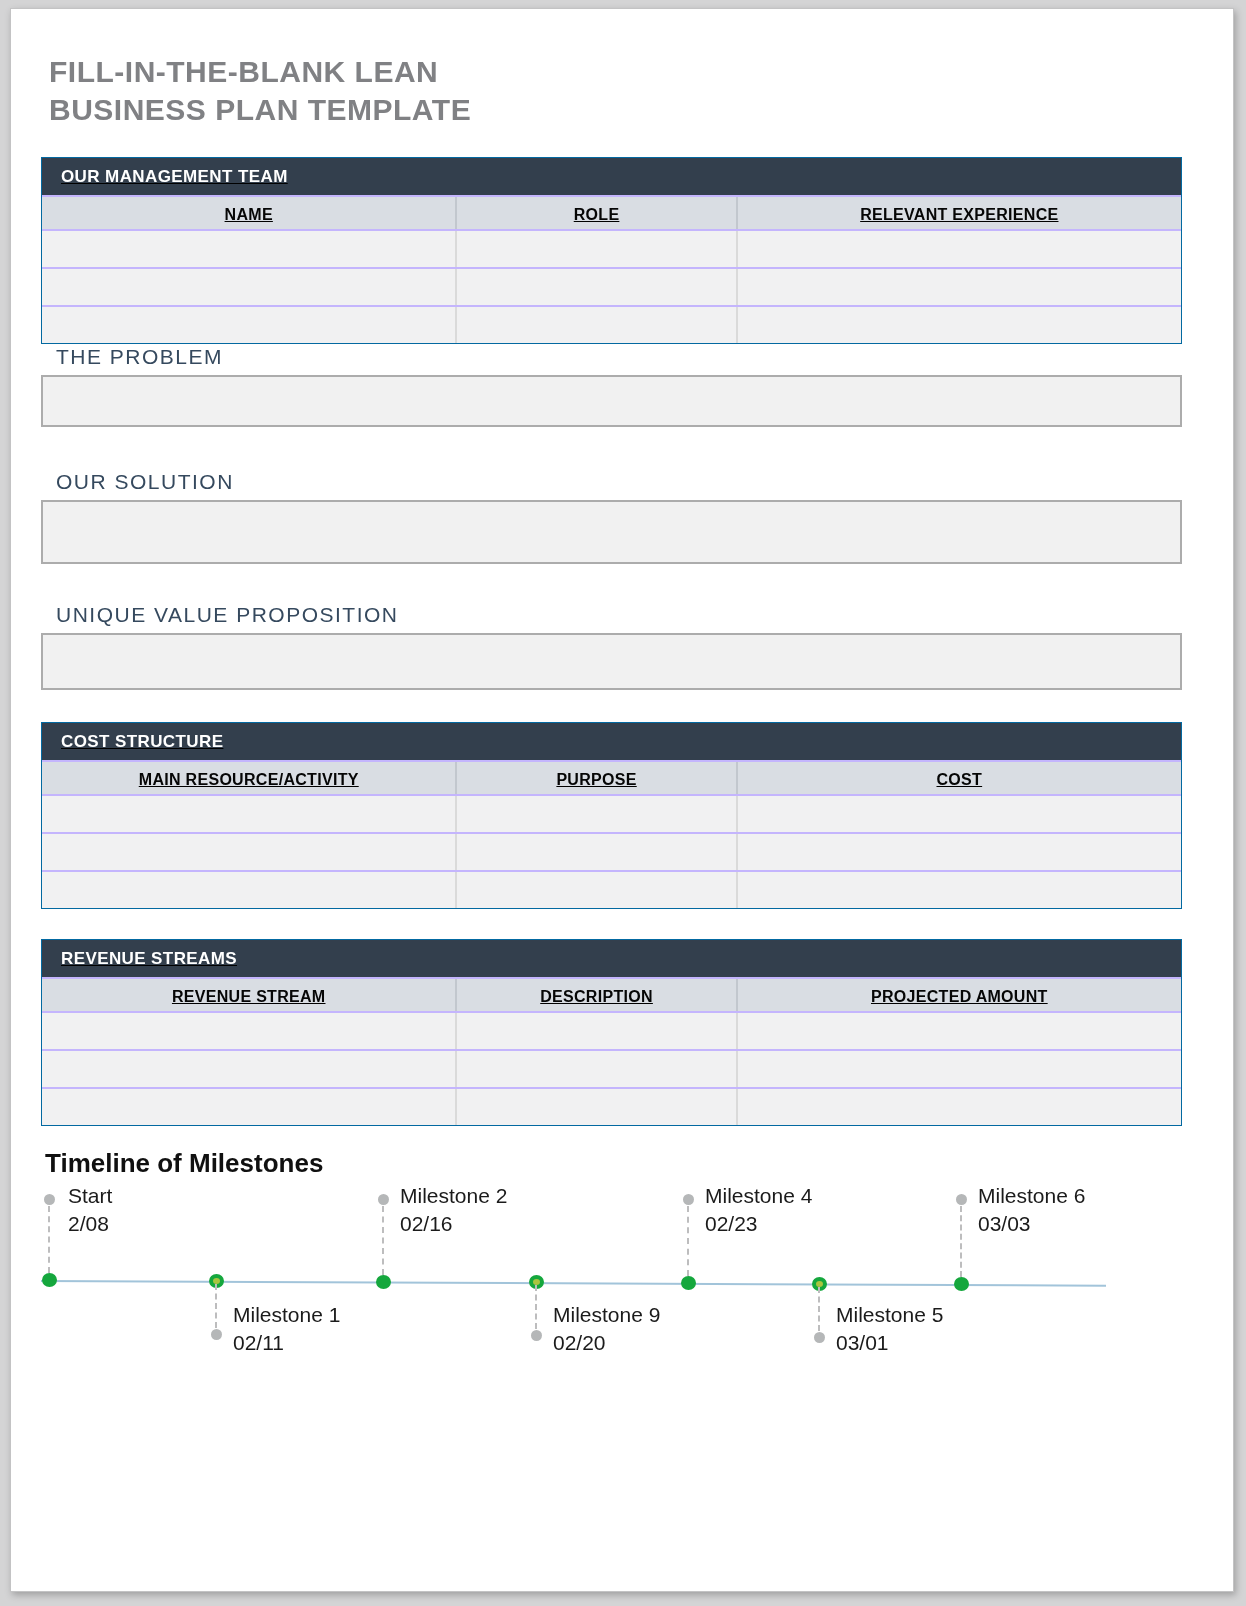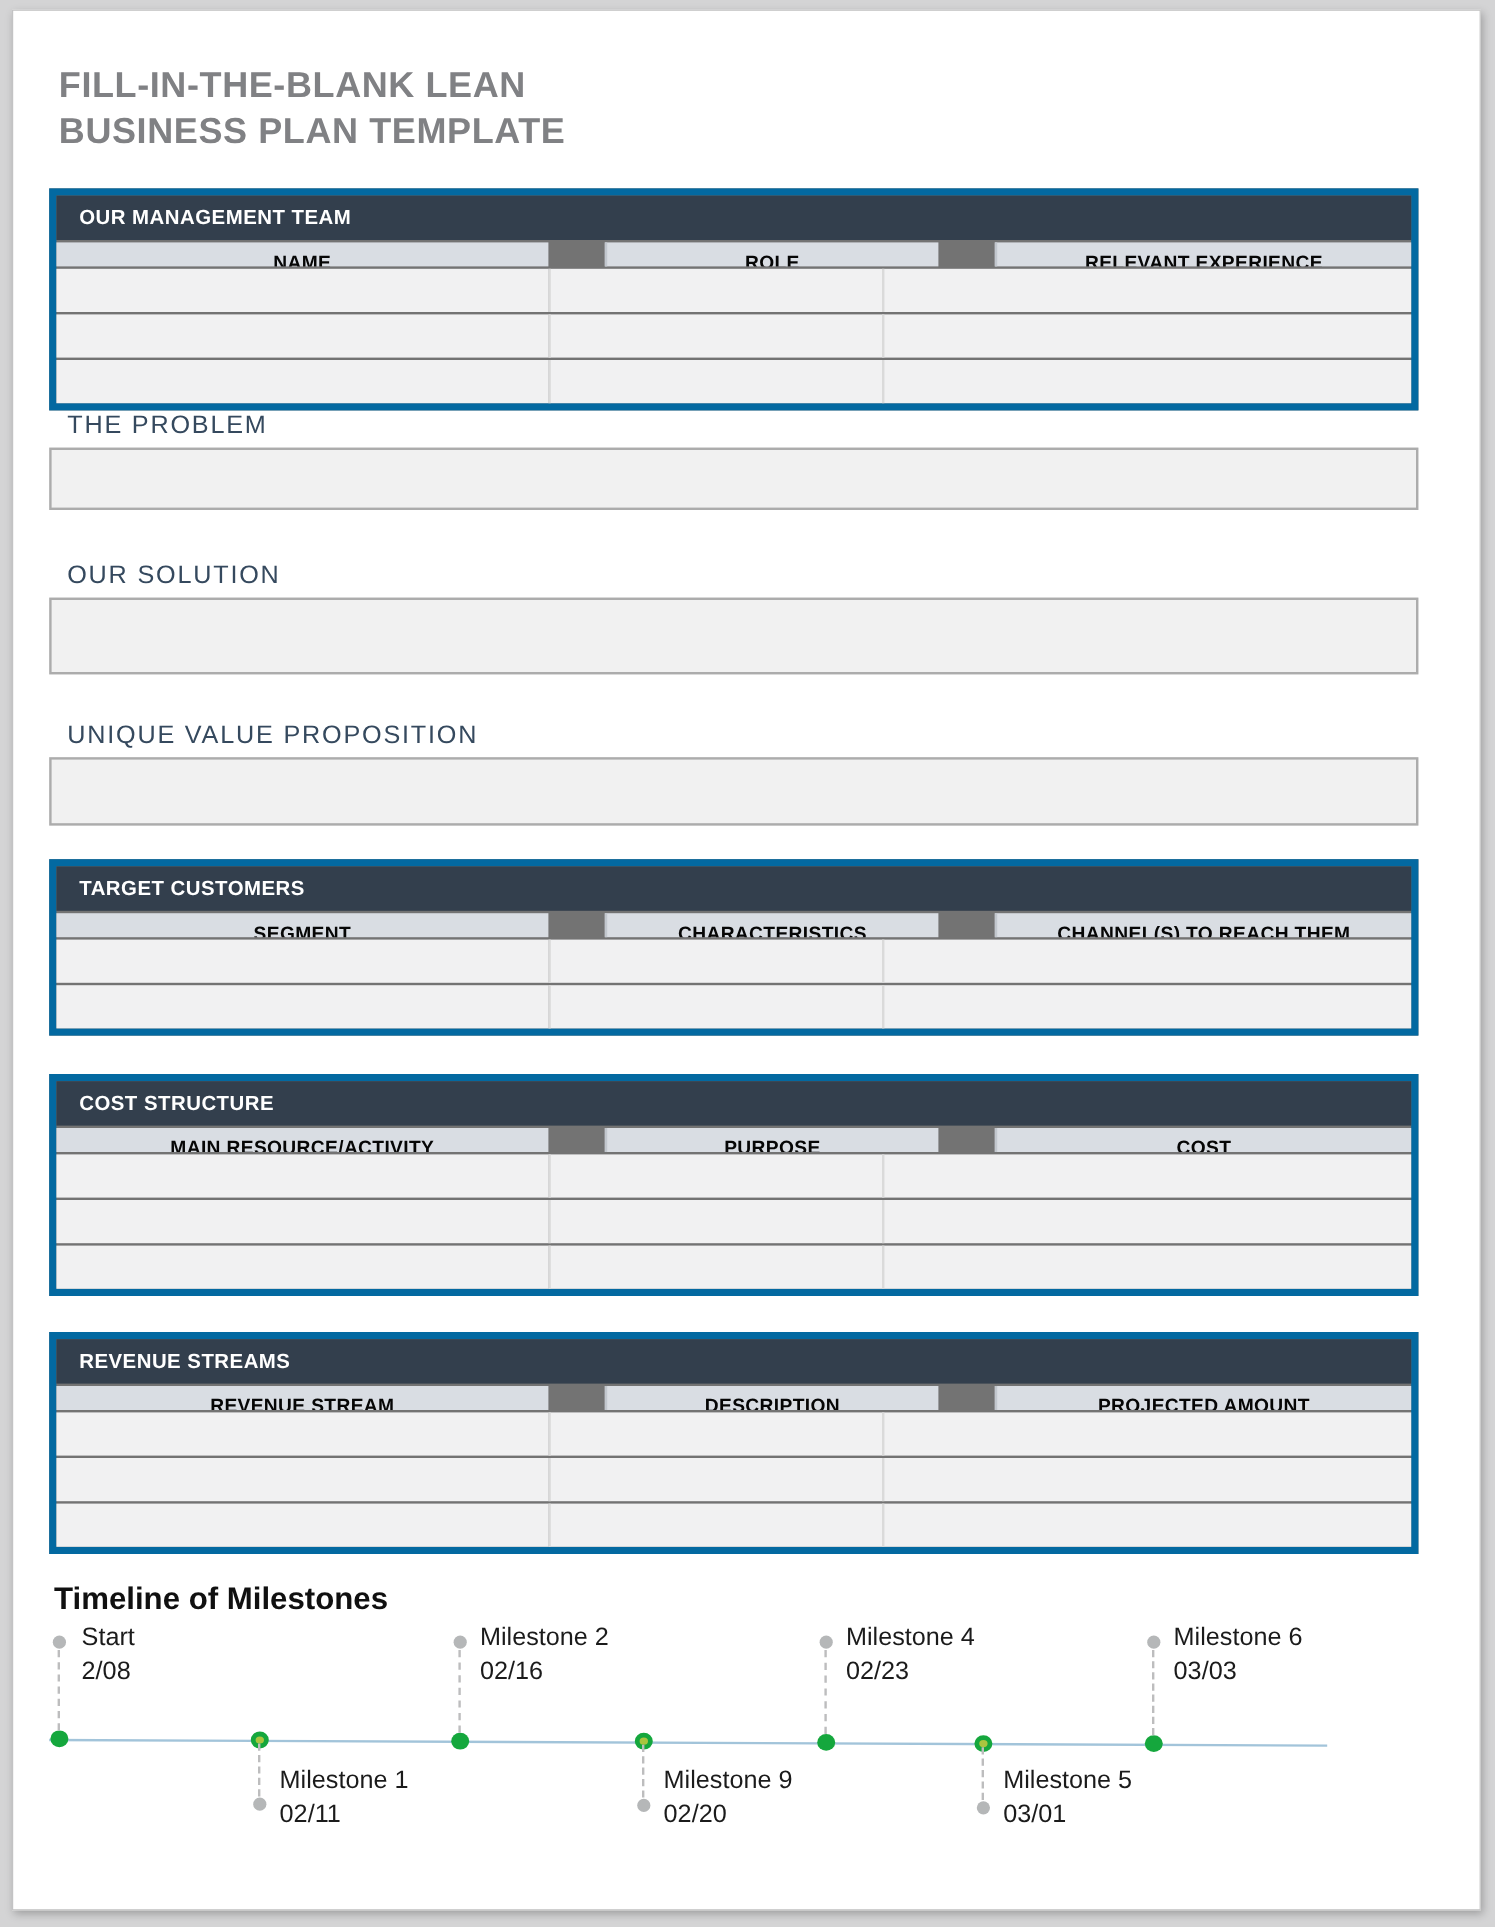--- a/index.html
+++ b/index.html
@@ -18,27 +18,27 @@
     box-sizing:border-box;
     padding:0 51px 0 30px;
     overflow:hidden;
   }
   .doc-title{
     margin:44px 0 0 8px;
     font-size:30px;line-height:38px;font-weight:bold;
     letter-spacing:0.5px;color:#808184;
   }
   
-  .tbl{border:6px solid #0369a1;background:#737373;}
+  .tbl{border:1px solid #0369a1;background:#c4b5fd;text-decoration:underline;}
   .tbl-bar{
     height:37px;line-height:37px;background:#333f4d;color:#ffffff;
     font-size:17px;font-weight:bold;letter-spacing:0.4px;padding-left:19px;
   }
   .tbl-cols,.tbl-row{display:flex;margin-top:2px;}
-  .tbl-cols{height:20px;gap:47px;}
+  .tbl-cols{height:32px;}
   .tbl-row{height:36px;}
   .tbl-col{
     background:#d9dde3;color:#060606;font-size:16px;font-weight:bold;
     letter-spacing:0.3px;text-align:center;line-height:36px;
     box-sizing:border-box;overflow:hidden;white-space:nowrap;
   }
   .tbl-col:not(:first-child){border-left:2px solid #c2c7ce;}
   .tbl-cell{background:#f1f1f2;box-sizing:border-box;}
   .tbl-cell:not(:first-child){border-left:2px solid #dadada;}
   .w0{flex:0 0 36.3%;}
@@ -120,38 +120,20 @@
   <div class="free-sec" id="sec-solution">
     <h2 class="free-heading">OUR SOLUTION</h2>
     <div class="blank-box"></div>
   </div>
 
   <div class="free-sec" id="sec-uvp">
     <h2 class="free-heading">UNIQUE VALUE PROPOSITION</h2>
     <div class="blank-box"></div>
   </div>
 
-  <section class="tbl" id="tbl-target">
-      <div class="tbl-bar" style="background: rgb(51, 63, 77);">TARGET CUSTOMERS</div>
-      <div class="tbl-cols">
-        <div class="tbl-col w0">SEGMENT</div>
-        <div class="tbl-col w1">CHARACTERISTICS</div>
-        <div class="tbl-col w2">CHANNEL(S) TO REACH THEM</div>
-      </div>
-      <div class="tbl-row">
-        <div class="tbl-cell w0"></div>
-        <div class="tbl-cell w1"></div>
-        <div class="tbl-cell w2"></div>
-      </div>
-      <div class="tbl-row">
-        <div class="tbl-cell w0"></div>
-        <div class="tbl-cell w1"></div>
-        <div class="tbl-cell w2"></div>
-      </div>
-    </section>
 
   <section class="tbl" id="tbl-cost">
       <div class="tbl-bar" style="background: rgb(51, 63, 77);">COST STRUCTURE</div>
       <div class="tbl-cols">
         <div class="tbl-col w0">MAIN RESOURCE/ACTIVITY</div>
         <div class="tbl-col w1">PURPOSE</div>
         <div class="tbl-col w2">COST</div>
       </div>
       <div class="tbl-row">
         <div class="tbl-cell w0"></div>

